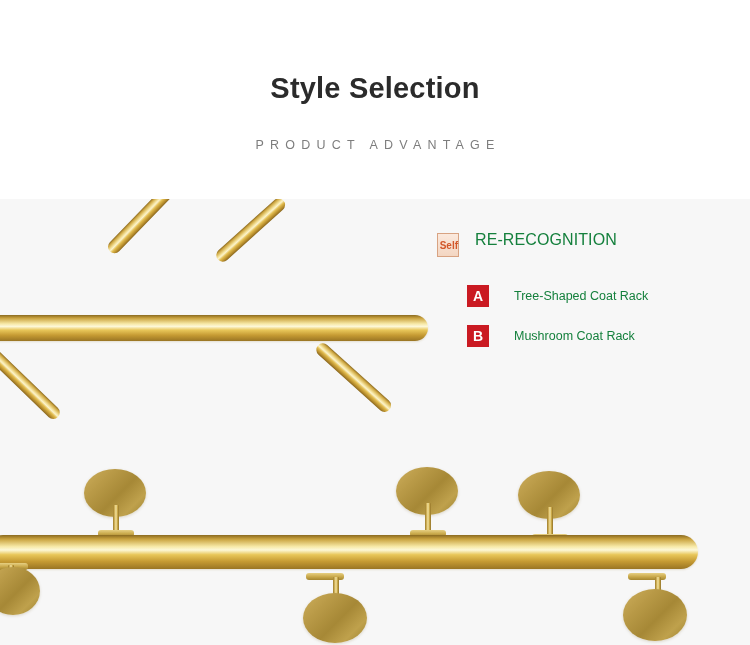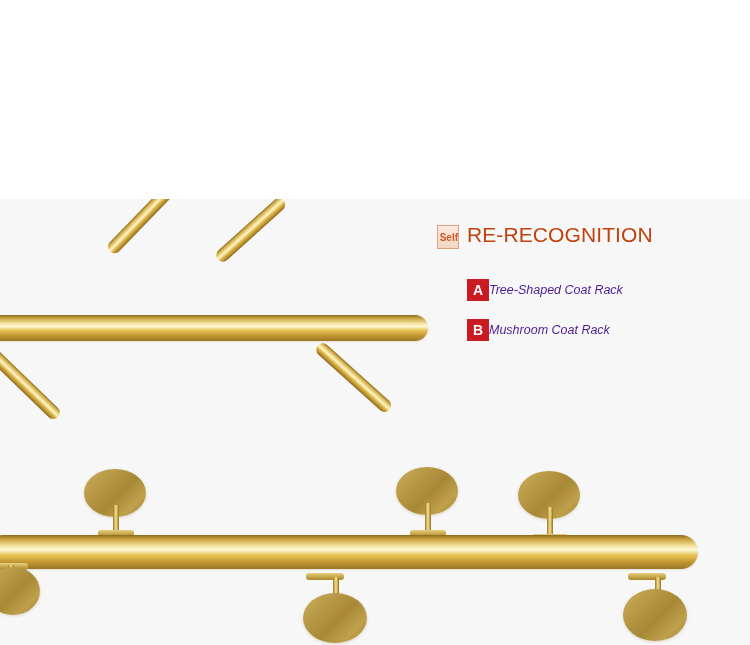--- a/index.html
+++ b/index.html
@@ -171,25 +171,25 @@
     border: 1px solid #d8a382;
     background: linear-gradient(to bottom, #fbe9dd 0%, #f3d6c2 100%);
     color: #d2572a;
     font-size: 10px;
     font-weight: bold;
     line-height: 24px;
     text-align: right;
     box-sizing: border-box;
   }
   .eyebrow {
-    margin: 0;
+    margin: 8px;
     padding-left: 30px;
-    font-size: 21px;
+    font-size: 16px;
     font-weight: normal;
-    color: #c2410c;
+    color: #15803d;
     line-height: 1.32;
     letter-spacing: 0.1px;
   }
   .panel-heading {
     margin: 18px 0 0 30px;
     font-size: 21px;
     font-weight: bold;
     color: #2e2e2e;
     letter-spacing: 0.1px;
   }
@@ -208,32 +208,35 @@
     width: 22px;
     height: 22px;
     background: #ca1a22;
     color: #ffffff;
     font-size: 14px;
     font-weight: bold;
     line-height: 22px;
     text-align: center;
   }
   .feature-label {
-    margin-left: 0;
+    margin-left: 25px;
     font-size: 12.5px;
-    color: #4c1d95;
+    color: #15803d;
     font-weight: normal;
-    font-style: italic;
   }
 </style>
 </head>
 <body>
 
 <div class="page">
 
+  <div class="header">
+    <div class="header-title">Style Selection</div>
+    <div class="header-sub">PRODUCT ADVANTAGE</div>
+  </div>
 
   <div class="showcase">
 
     <div class="photo-top">
 
       <div class="rod" style="left:-12px; top:116px; width:440px; height:26px;"></div>
 
       <div class="rod-thin" style="left:110px; top:46px; width:92px; height:13px; transform:rotate(-46deg); transform-origin:0 50%;"></div>
 
       <div class="rod-thin" style="left:218px; top:54px; width:88px; height:13px; transform:rotate(-42deg); transform-origin:0 50%;"></div>

